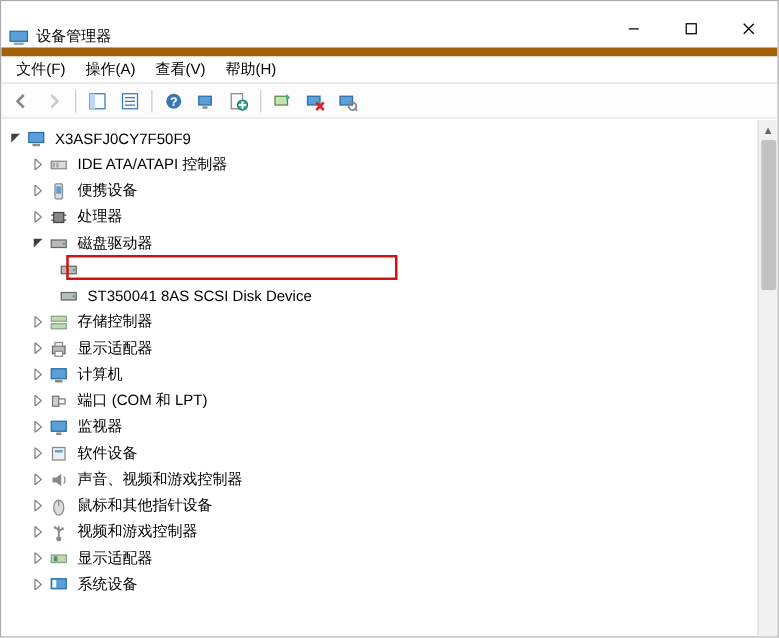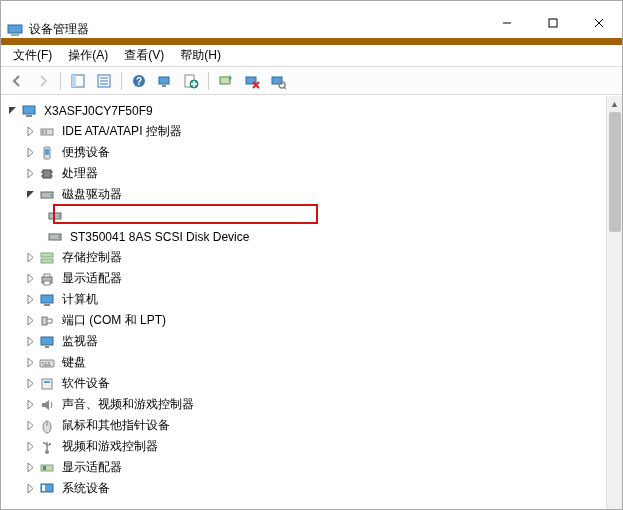--- a/index.html
+++ b/index.html
@@ -398,37 +398,20 @@
         </span>
       <span class="nicon">
           <svg class="icon16" viewBox="0 0 16 16">
             <rect x="2" y="3" width="12" height="8" fill="#5aa0d8" stroke="#2b6ca3"></rect>
             <rect x="6" y="12" width="4" height="2" fill="#888"></rect>
           </svg>
         </span>
       <span class="lbl">监视器</span>
     </div>
 
-    <div class="node" style="padding-left:18px">
-      <span class="arrow">
-          <svg width="9" height="9" viewBox="0 0 9 9">
-            <path d="M2 0 L7 4.5 L2 9 Z" fill="none" stroke="#808080"></path>
-          </svg>
-        </span>
-      <span class="nicon">
-          <svg class="icon16" viewBox="0 0 16 16">
-            <rect x="1" y="5" width="14" height="7" rx="1" fill="#ddd" stroke="#888"></rect>
-            <rect x="3" y="7" width="1.5" height="1.5" fill="#888"></rect>
-            <rect x="6" y="7" width="1.5" height="1.5" fill="#888"></rect>
-            <rect x="9" y="7" width="1.5" height="1.5" fill="#888"></rect>
-            <rect x="4" y="9.5" width="8" height="1.2" fill="#888"></rect>
-          </svg>
-        </span>
-      <span class="lbl">键盘</span>
-    </div>
 
     <div class="node" style="padding-left:18px">
       <span class="arrow">
           <svg width="9" height="9" viewBox="0 0 9 9">
             <path d="M2 0 L7 4.5 L2 9 Z" fill="none" stroke="#808080"></path>
           </svg>
         </span>
       <span class="nicon">
           <svg class="icon16" viewBox="0 0 16 16">
             <rect x="3" y="3" width="10" height="10" fill="#eee" stroke="#888"></rect>

